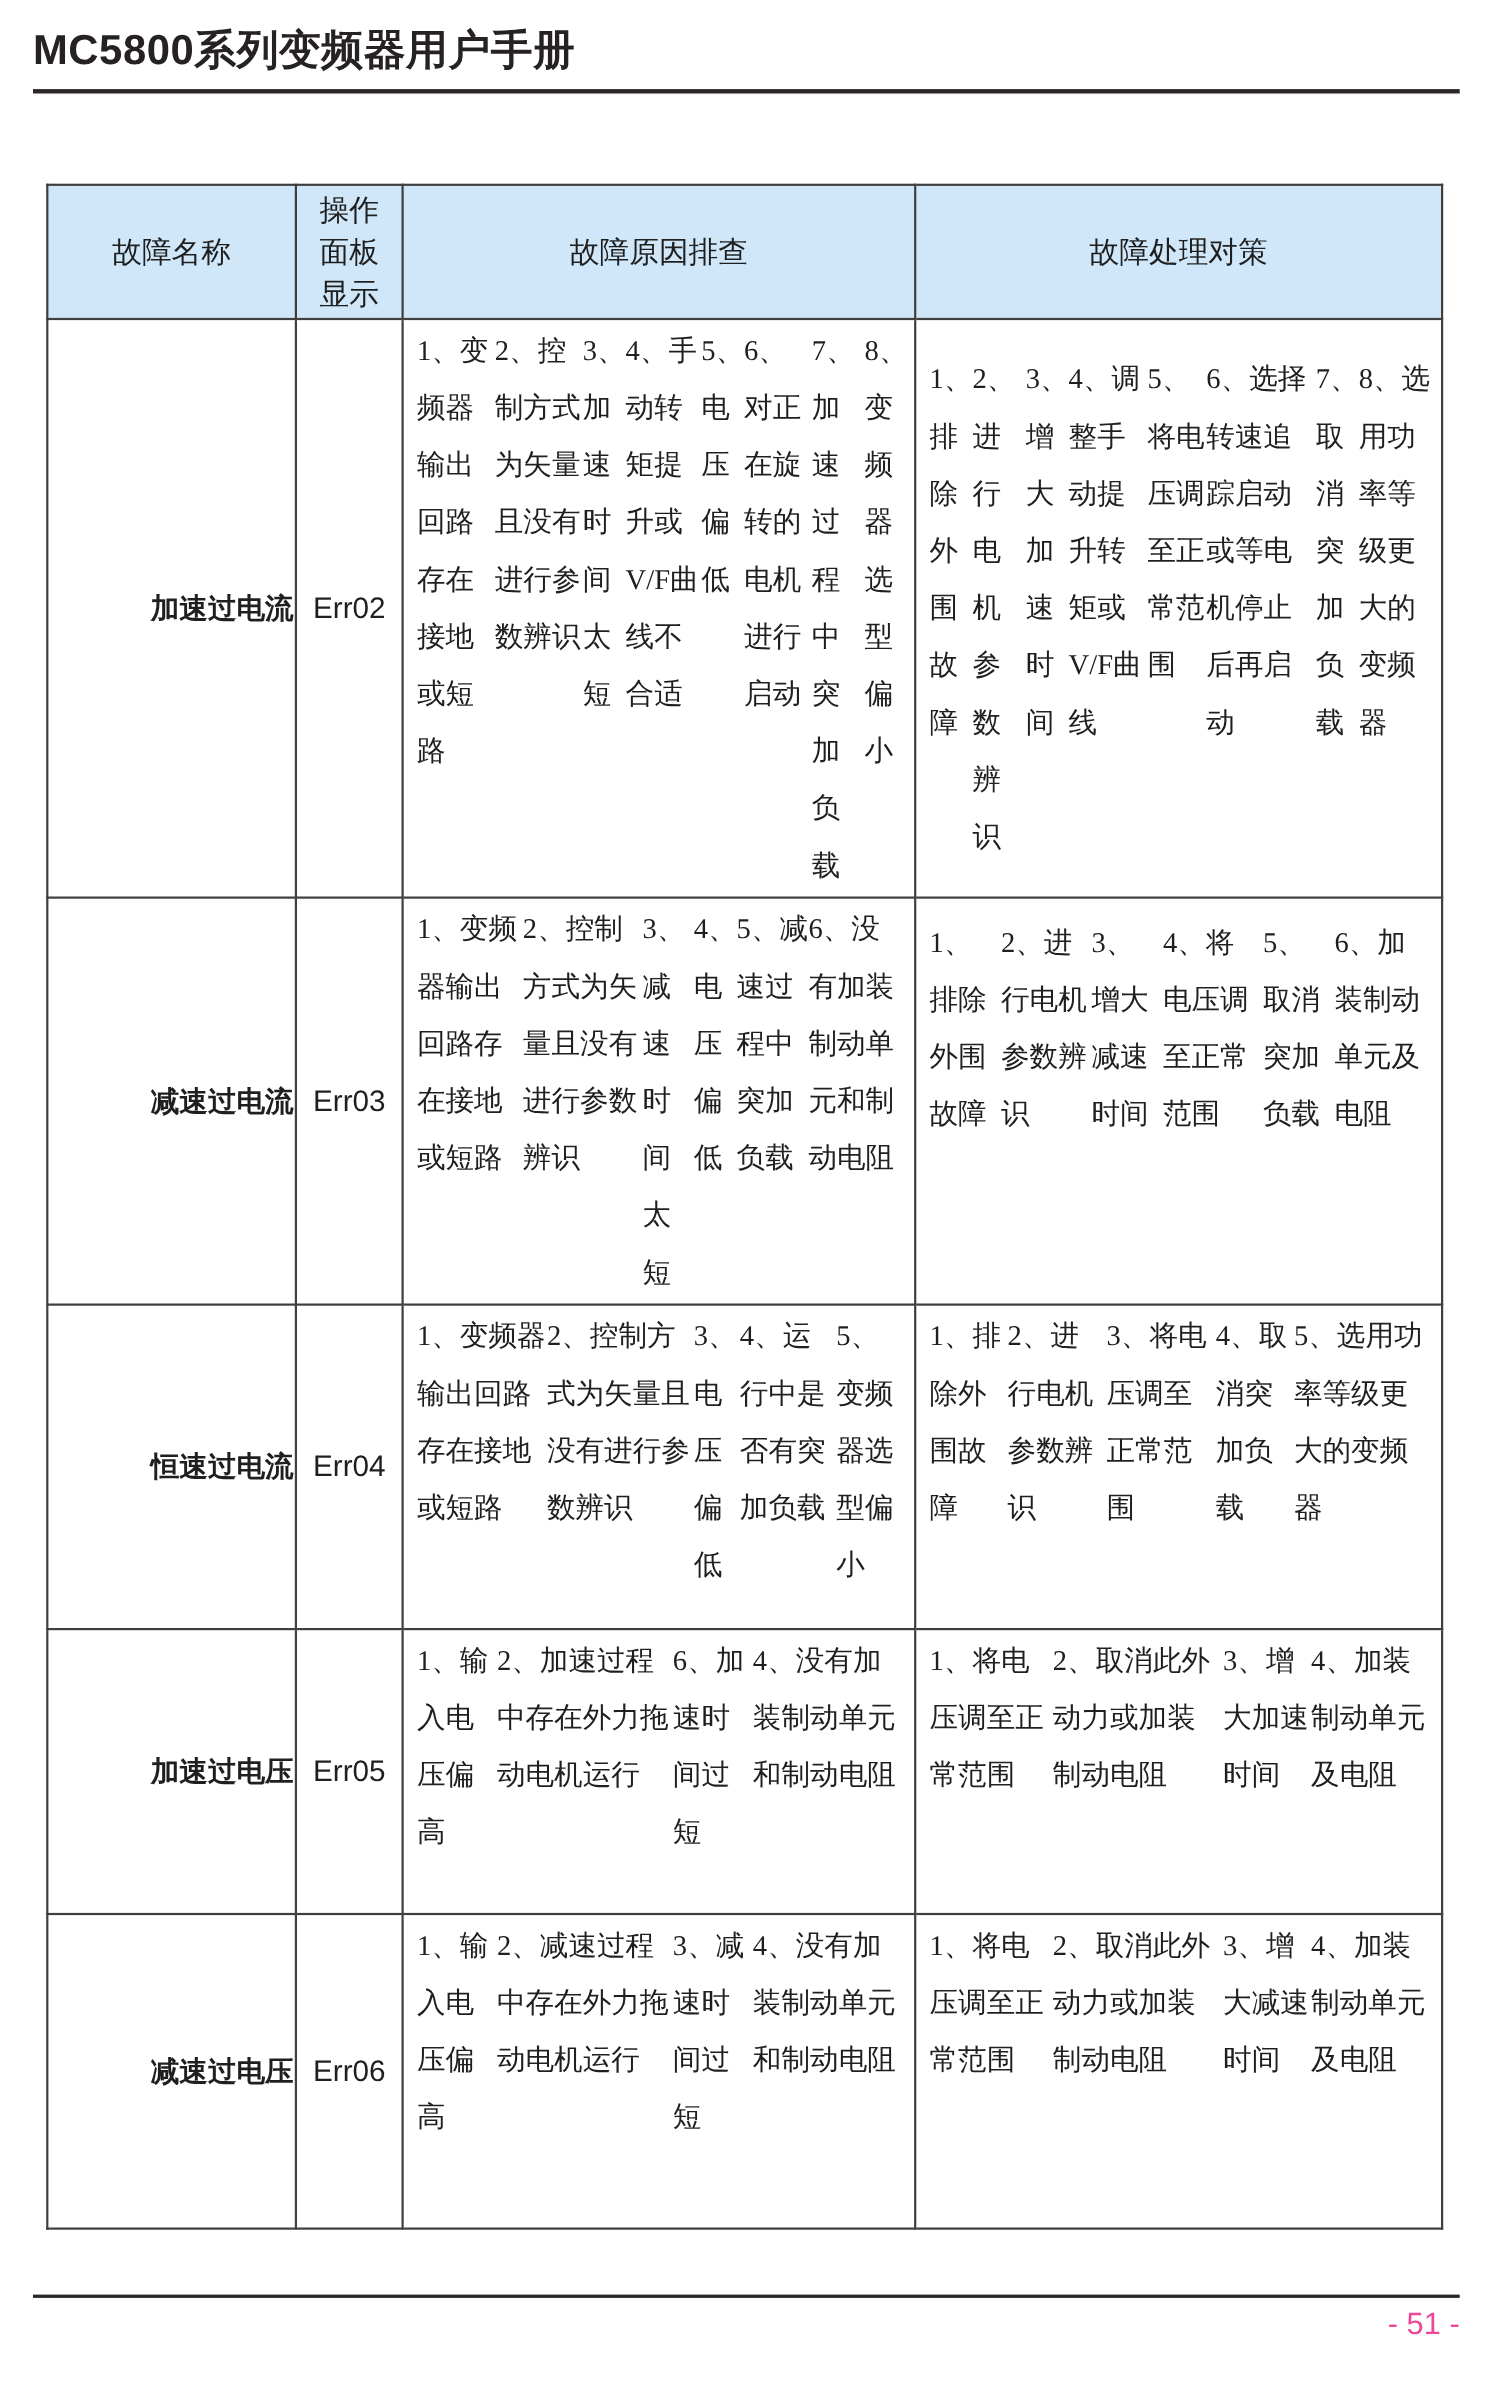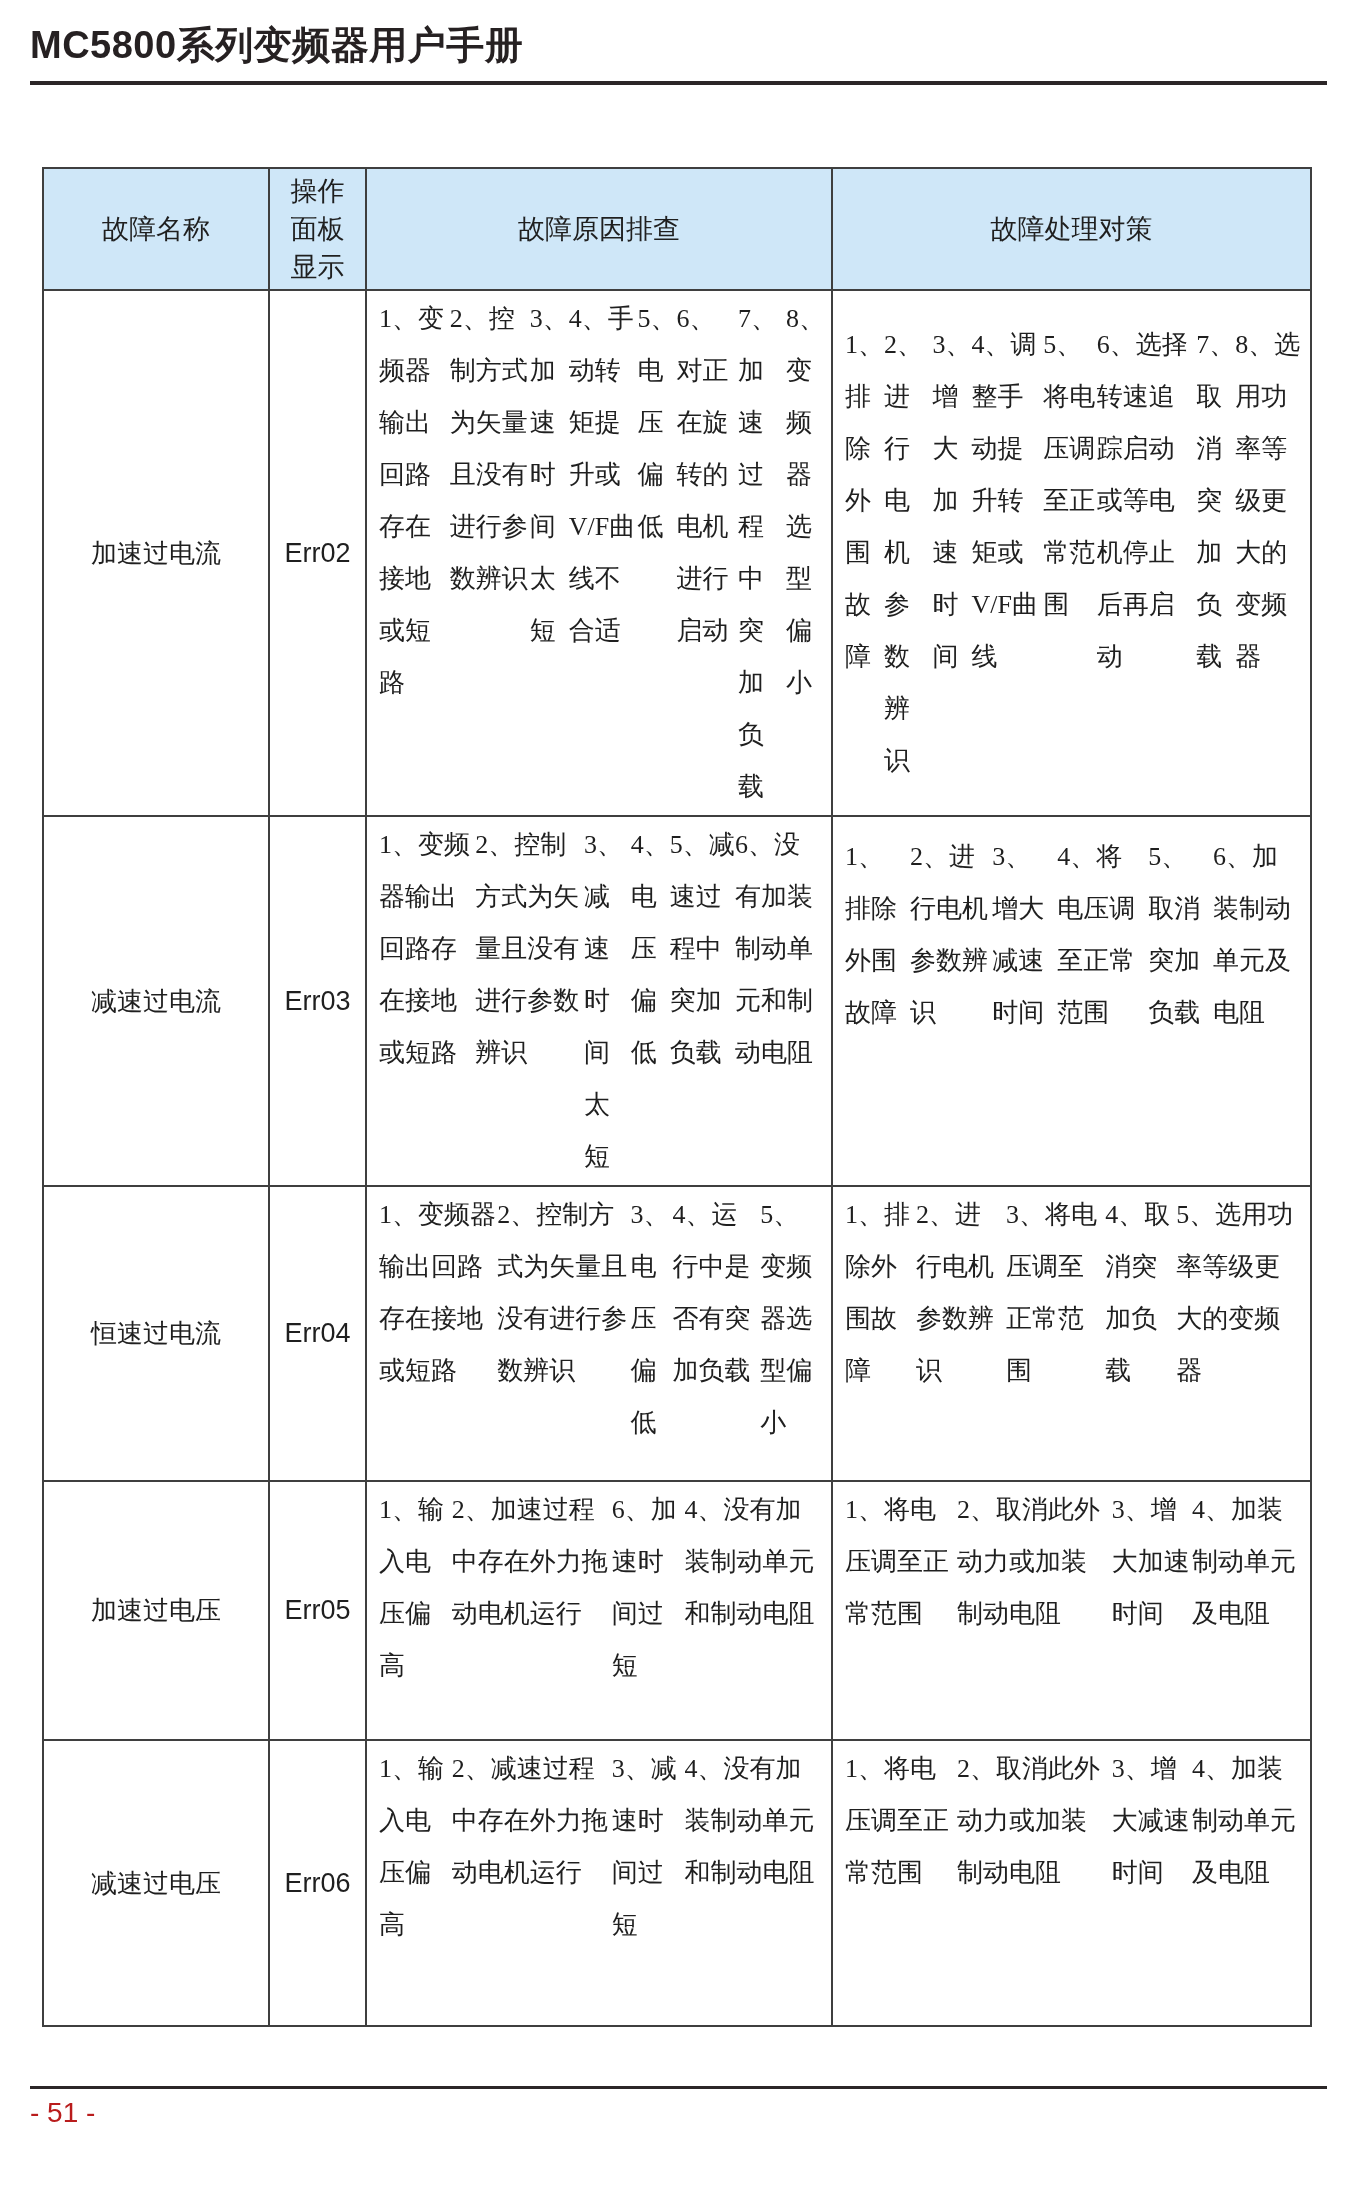--- a/index.html
+++ b/index.html
@@ -28,21 +28,21 @@
   .fault-table th,.fault-table td{
     border:2px solid var(--table-border);
     vertical-align:middle;
   }
   .fault-table thead th{
     background:var(--table-header-bg);
     font-weight:normal;font-size:27px;text-align:center;
     height:118px;line-height:38px;
   }
   th.col-panel{padding:0 16px;}
-  td.cell-fault-name{ment:0;text-align:center;font-size:26px;}
+  td.cell-fault-name{ment:0;text-align:right;font-size:26px;font-weight:bold;}
   td.cell-panel{
     text-align:center;font-size:27px;
     font-family:"Liberation Sans","DejaVu Sans",sans-serif;
     border-radius:24px;
   }
   td.cell-causes,td.cell-solutions{padding:2px 6px 2px 12px;}
   .list{
     display:flex;flex-direction:row;justify-content:space-evenly;
   }
   .item{
@@ -50,22 +50,22 @@
   }
   
   .row-1 .list{min-height:465px;}
   .row-2 .list{min-height:340px;}
   .row-3 .list{min-height:289px;}
   .row-4 .list{min-height:253px;}
   .row-5 .list{min-height:280px;}
   
   .page-footer{position:absolute;left:30px;right:30px;top:2086px;border-top:3px solid #2b2627;}
   .page-number{
-    margin-top:8px;text-align:left;font-size:28px;
-    font-family:"Liberation Sans","DejaVu Sans",sans-serif;color:#b91c1c;
+    margin-top:8px;text-align:right;font-size:28px;
+    font-family:"Liberation Sans","DejaVu Sans",sans-serif;color:#ec4899;
   }
 </style>
 </head>
 <body>
 
 <header class="page-header">
   <h1>MC5800系列变频器用户手册</h1>
   <div class="header-rule"></div>
 </header>
 

